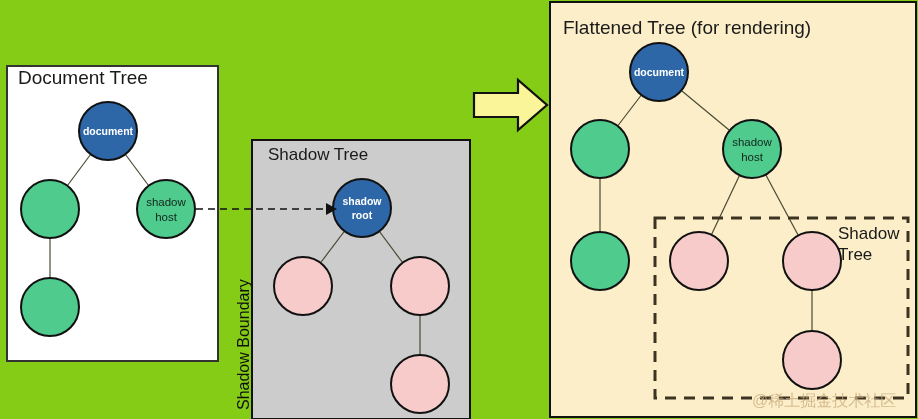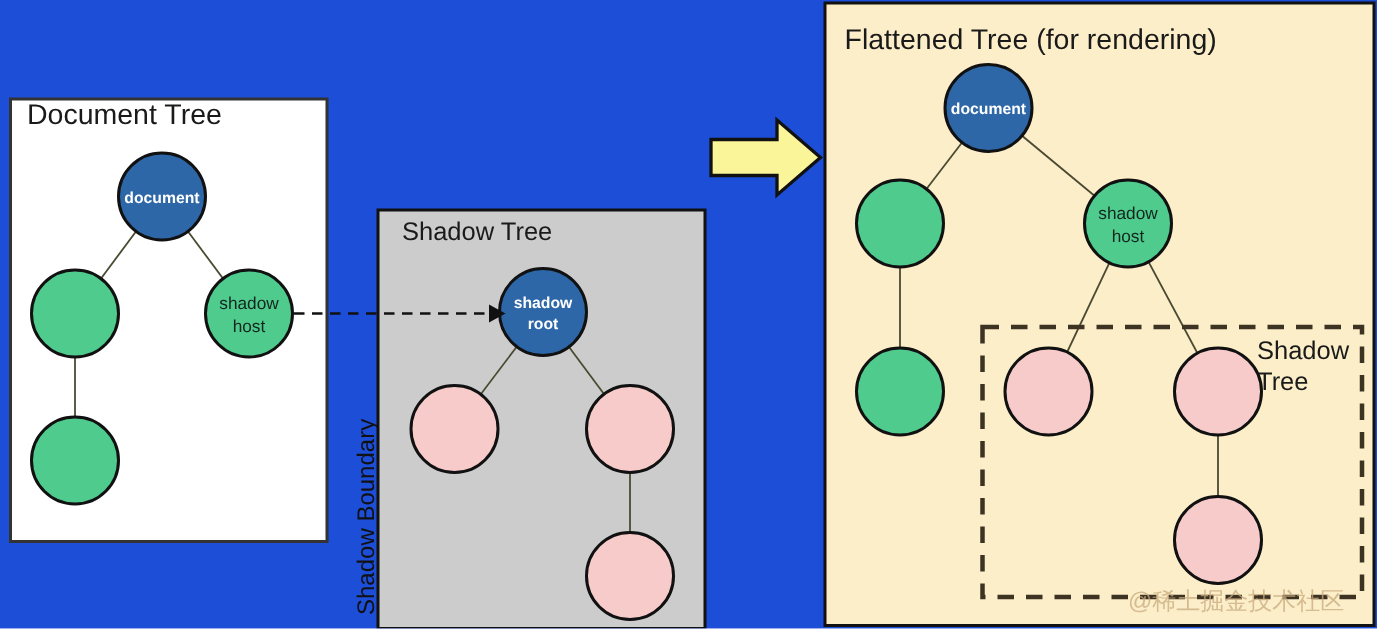--- a/index.html
+++ b/index.html
@@ -7,21 +7,21 @@
     padding: 0;
     background: #ffffff;
   }
   body {
     font-family: "Liberation Sans", sans-serif;
   }
   #stage {
     position: relative;
     width: 918px;
     height: 419px;
-    background: #1d4ed8;
+    background: #84cc16;
     overflow: hidden;
   }
   #stage svg {
     position: absolute;
     top: 0;
     left: 0;
   }
   .panel-title {
     font-family: "Liberation Sans", sans-serif;
     font-size: 19px;

